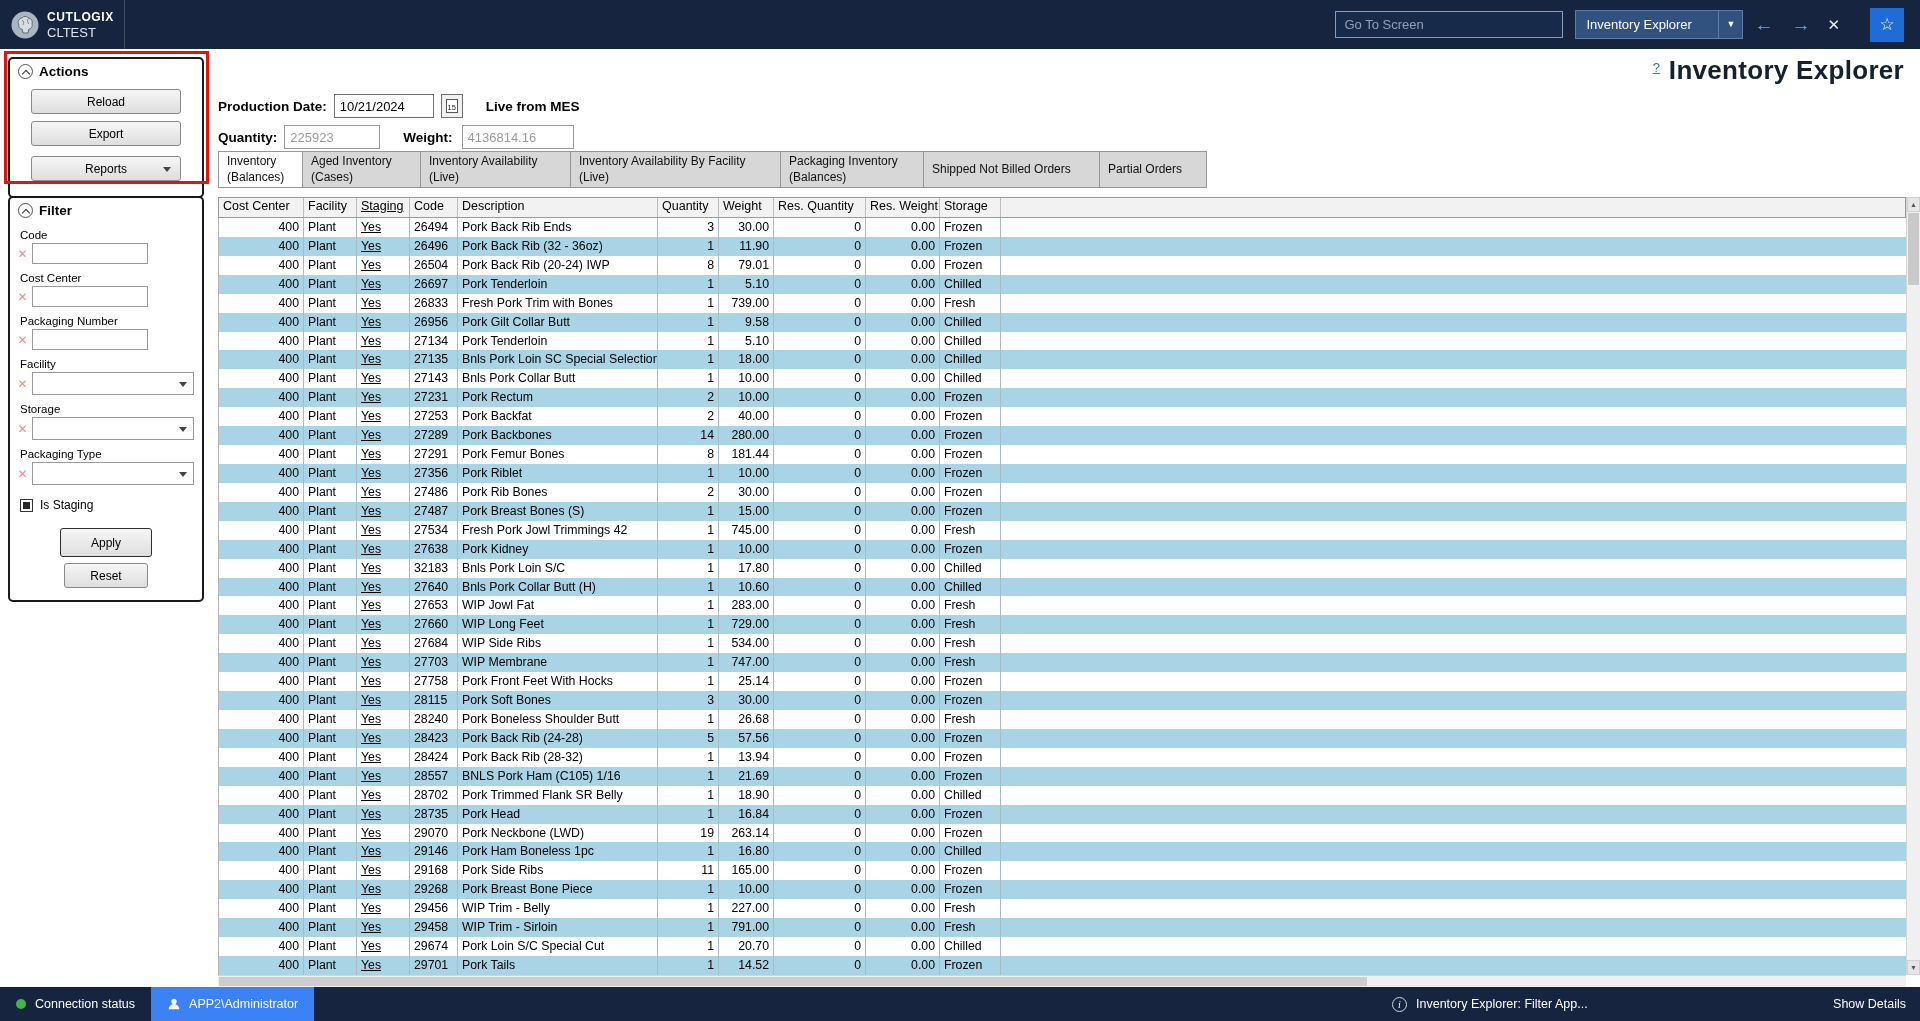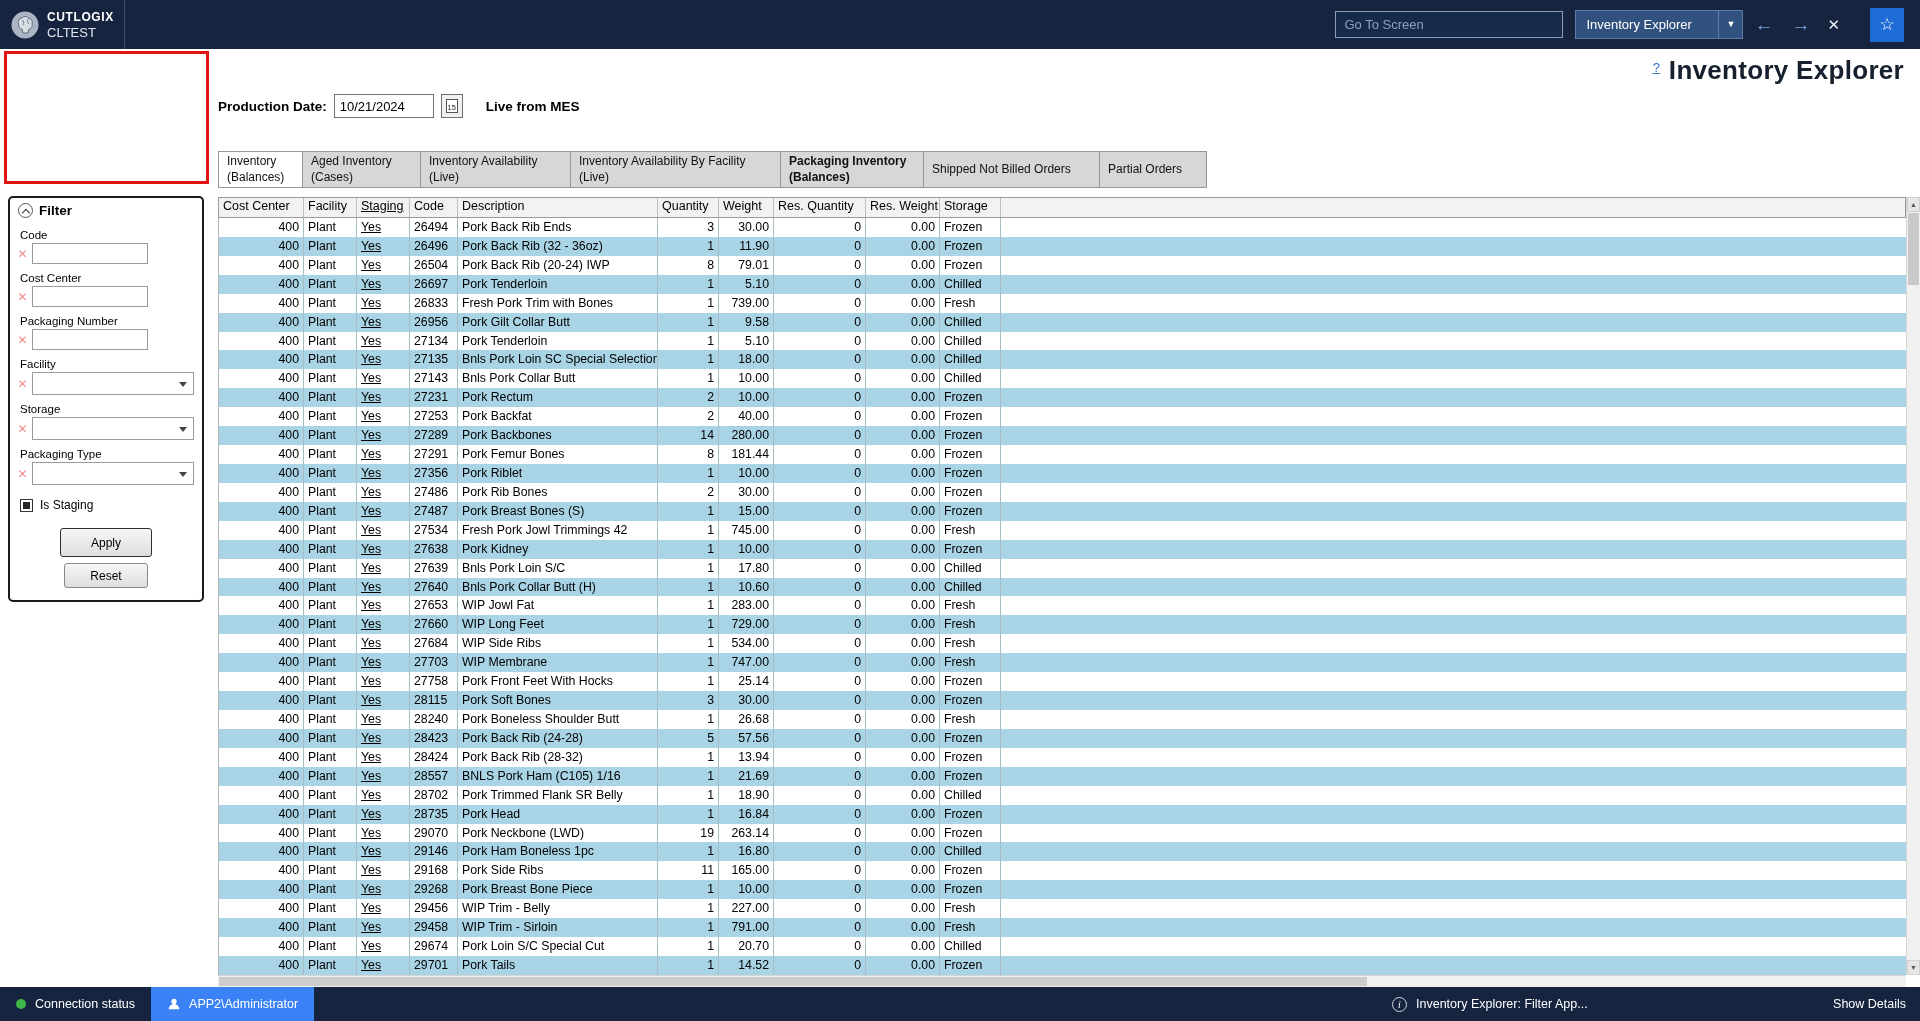--- a/index.html
+++ b/index.html
@@ -89,21 +89,21 @@
   .ro.wgt { width:112px; margin-left:2px; }
   .lbl.weight-lbl { margin-left:16px; }
 
   
   .tabs { position:absolute; top:102px; left:0; display:flex; align-items:stretch; height:37px; }
   .tab { background:#d7d7d7; border:1px solid #979797; border-right:none; padding:2px 8px;
     font-size:12px; display:flex; align-items:center; color:#111; cursor:pointer; line-height:1.3; }
   .tab:last-child { border-right:1px solid #979797; }
   .tab.active { background:#fff; }
   .tab:nth-child(1){width:84px;} .tab:nth-child(2){width:118px;} .tab:nth-child(3){width:150px;}
-  .tab:nth-child(4){width:210px;} .tab:nth-child(5){width:143px;font-weight:bold;}
+  .tab:nth-child(4){width:210px;} .tab:nth-child(5){width:143px;}
   .tab:nth-child(6){width:176px; white-space:nowrap;} .tab:nth-child(7){width:108px; white-space:nowrap;}
 
   
   .grid-header { position:absolute; top:148px; left:0; right:14px; height:21px; display:flex;
     background:#f2f2f2; border:1px solid #9a9a9a; font-size:12.5px; color:#000; }
   .hcell { padding:1px 4px; border-right:1px solid #bdbdbd; flex:0 0 auto; overflow:hidden;
     white-space:nowrap; text-align:left; cursor:pointer; }
   .hcell.filler { flex:1 1 auto; border-right:none; cursor:default; }
   .grid-body { position:absolute; top:169px; left:0; right:14px; bottom:12px; overflow:hidden;
     border-left:1px solid #b5b5b5; }
@@ -165,20 +165,32 @@
     <span class="closex">✕</span>
     <div class="starbtn">
       <span>☆</span>
     </div>
   </div>
 </div>
 
 <div class="sidebar">
   <div class="red-annotation"></div>
 
+  <div class="panel actions-panel">
+    <div class="panel-header">
+      <span class="collapse-icon"></span>
+      <span>Actions</span>
+    </div>
+    <button class="btn">Reload</button>
+    <button class="btn">Export</button>
+    <button class="btn reports">
+      <span>Reports</span>
+      <span class="dd-caret"></span>
+    </button>
+  </div>
 
   <div class="panel filter-panel">
     <div class="panel-header">
       <span class="collapse-icon"></span>
       <span>Filter</span>
     </div>
     <div id="filter-fields">
         <div class="field">
           <div class="field-label">Code</div>
           <div class="field-row">
@@ -243,20 +255,26 @@
     <h1 class="page-title">Inventory Explorer</h1>
   </div>
 
   <div class="prod-row">
     <span class="lbl">Production Date:</span>
     <input class="date-input" value="10/21/2024" style="">
     <button class="cal-btn"></button>
     <span class="lbl live">Live from MES</span>
   </div>
 
+  <div class="qty-row">
+    <span class="lbl">Quantity:</span>
+    <input class="ro qty" readonly="" value="225923" style="">
+    <span class="lbl weight-lbl">Weight:</span>
+    <input class="ro wgt" readonly="" value="4136814.16" style="">
+  </div>
 
   <div class="tabs" id="tabs">
       <div class="tab active">Inventory (Balances)</div>
       <div class="tab">Aged Inventory (Cases)</div>
       <div class="tab">Inventory Availability (Live)</div>
       <div class="tab">Inventory Availability By Facility (Live)</div>
       <div class="tab">Packaging Inventory (Balances)</div>
       <div class="tab">Shipped Not Billed Orders</div>
       <div class="tab">Partial Orders</div>
     </div>
@@ -506,21 +524,21 @@
         <div class="tcell c6">10.00</div>
         <div class="tcell c7">0</div>
         <div class="tcell c8">0.00</div>
         <div class="tcell c9">Frozen</div>
         <div class="tcell filler"></div>
       </div>
       <div class="trow">
         <div class="tcell c0">400</div>
         <div class="tcell c1">Plant</div>
         <div class="tcell c2">Yes</div>
-        <div class="tcell c3">27639</div>
+        <div class="tcell c3">32183</div>
         <div class="tcell c4">Bnls Pork Loin S/C</div>
         <div class="tcell c5">1</div>
         <div class="tcell c6">17.80</div>
         <div class="tcell c7">0</div>
         <div class="tcell c8">0.00</div>
         <div class="tcell c9">Chilled</div>
         <div class="tcell filler"></div>
       </div>
       <div class="trow">
         <div class="tcell c0">400</div>

